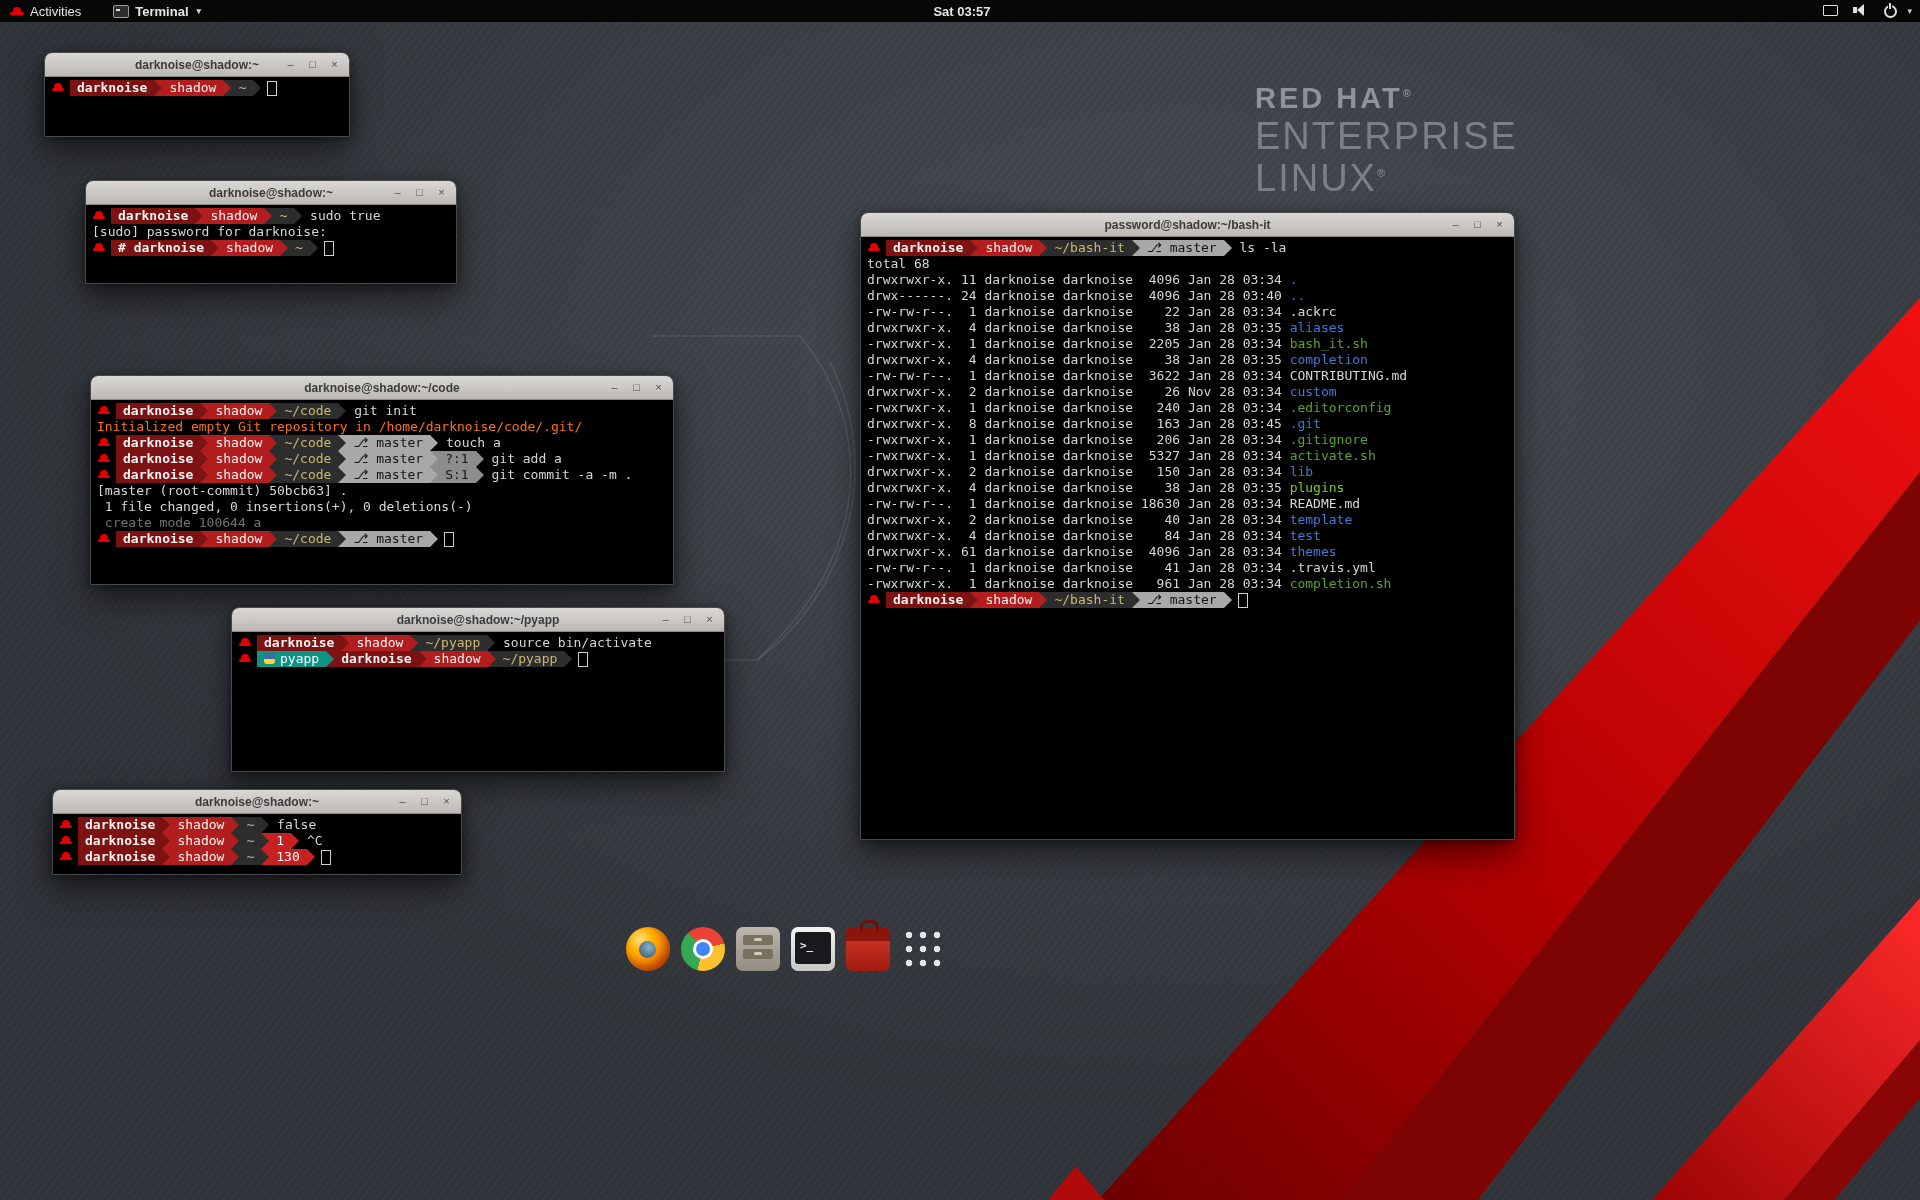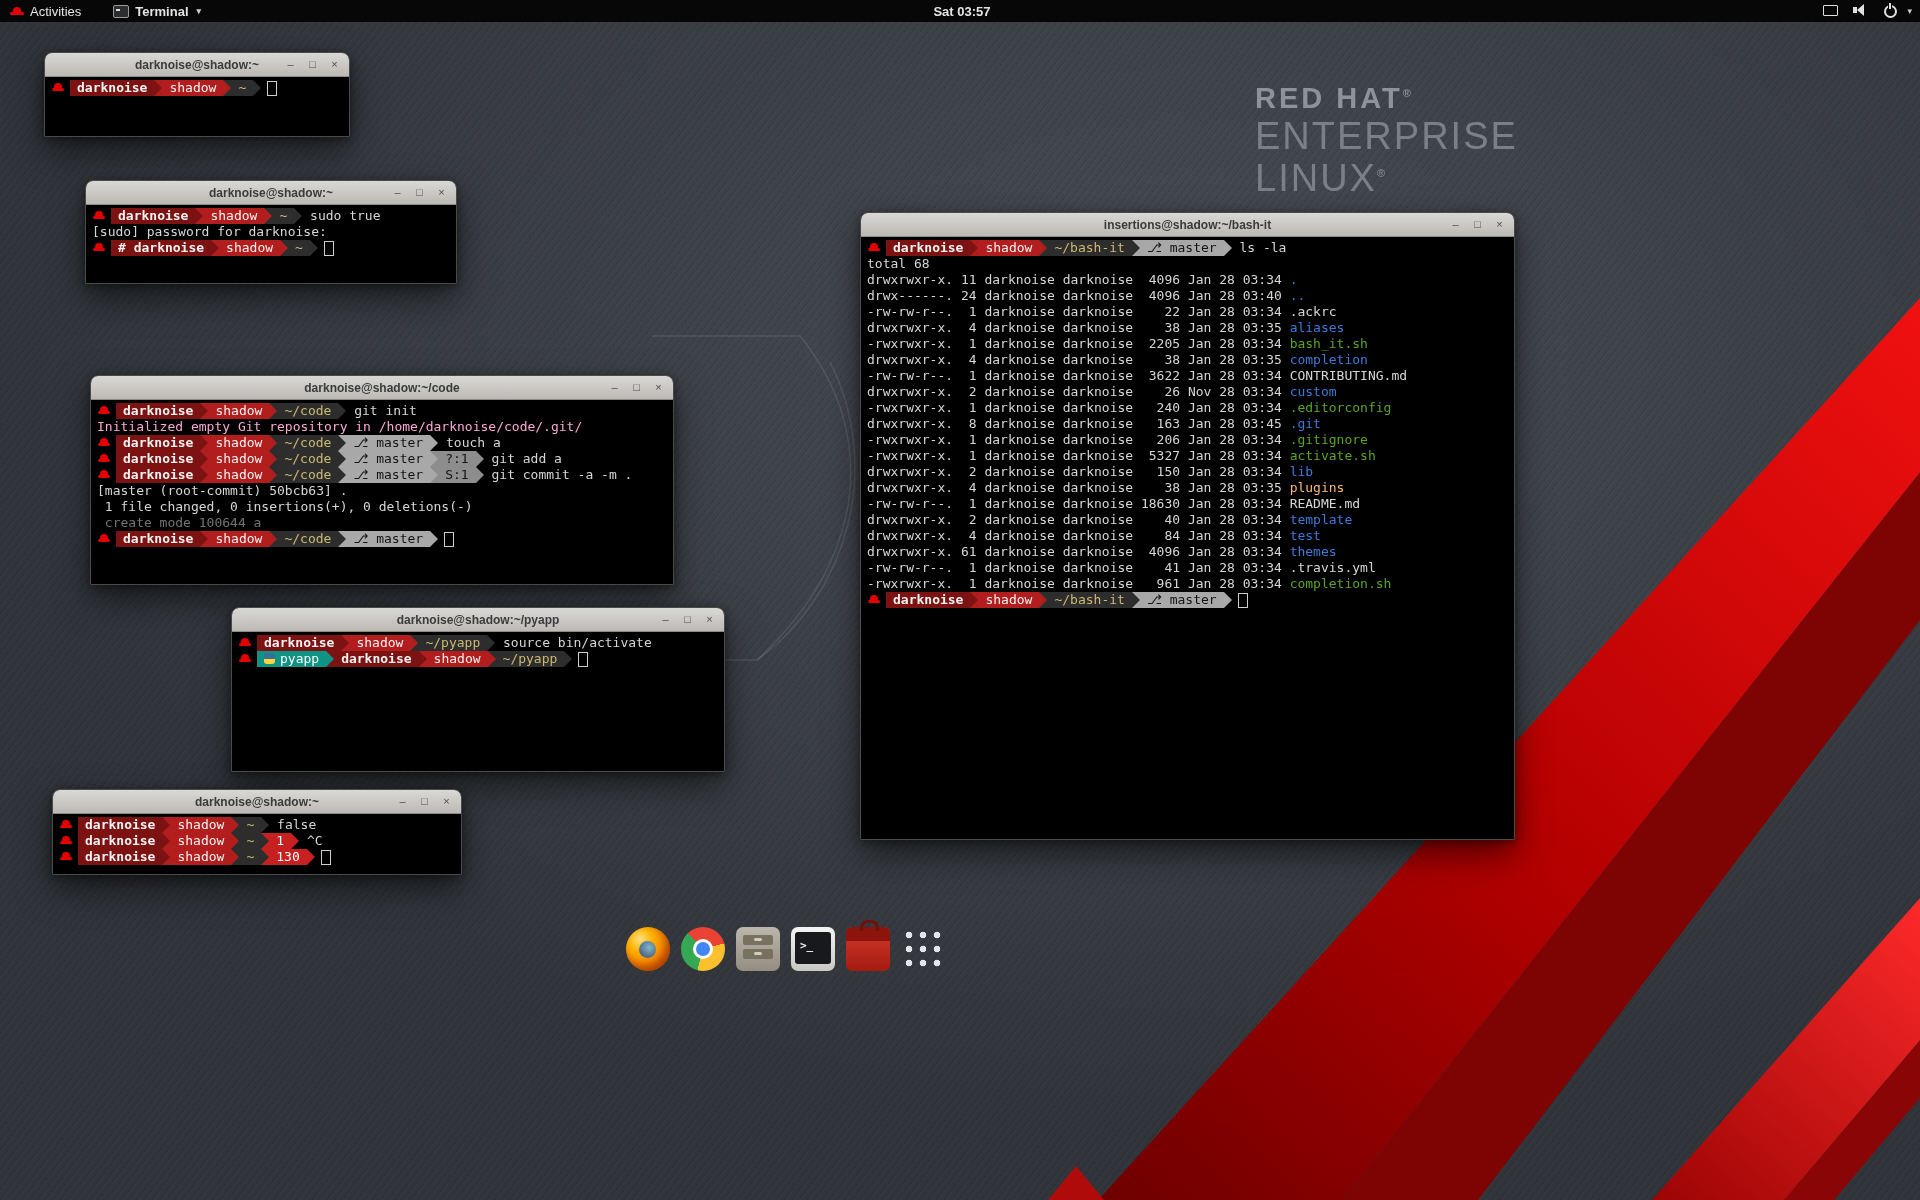--- a/index.html
+++ b/index.html
@@ -187,21 +187,21 @@
   <div class="titlebar">
     <div class="title">darknoise@shadow:~/code</div>
     <div class="winbtns">
       <span class="wbtn">–</span>
       <span class="wbtn">□</span>
       <span class="wbtn">×</span>
     </div>
   </div>
   <div class="term">
       <div class="term-line"><span class="prompt-hat"></span><span class="seg seg-bg" style="background: rgb(124, 18, 18); color: rgb(242, 242, 242); font-weight: bold;">darknoise</span><span class="pl-arrow" style="border-left-color: rgb(124, 18, 18); background: rgb(178, 30, 30);"></span><span class="seg seg-bg" style="background: rgb(178, 30, 30); color: rgb(242, 242, 242);">shadow</span><span class="pl-arrow" style="border-left-color: rgb(178, 30, 30); background: rgb(45, 45, 45);"></span><span class="seg seg-bg" style="background: rgb(45, 45, 45); color: rgb(205, 184, 115);">~/code</span><span class="pl-arrow" style="border-left-color: rgb(45, 45, 45);"></span><span class="seg" style="color: rgb(214, 214, 214);"> git init</span></div>
-      <div class="term-line"><span class="seg" style="color: #f9a8d4;">Initialized empty Git repository in /home/darknoise/code/.git/</span></div>
+      <div class="term-line"><span class="seg" style="color: #f97316;">Initialized empty Git repository in /home/darknoise/code/.git/</span></div>
       <div class="term-line"><span class="prompt-hat"></span><span class="seg seg-bg" style="background: rgb(124, 18, 18); color: rgb(242, 242, 242); font-weight: bold;">darknoise</span><span class="pl-arrow" style="border-left-color: rgb(124, 18, 18); background: rgb(178, 30, 30);"></span><span class="seg seg-bg" style="background: rgb(178, 30, 30); color: rgb(242, 242, 242);">shadow</span><span class="pl-arrow" style="border-left-color: rgb(178, 30, 30); background: rgb(45, 45, 45);"></span><span class="seg seg-bg" style="background: rgb(45, 45, 45); color: rgb(205, 184, 115);">~/code</span><span class="pl-arrow" style="border-left-color: rgb(45, 45, 45); background: rgb(168, 168, 168);"></span><span class="seg seg-bg" style="background: rgb(168, 168, 168); color: rgb(20, 20, 20);">⎇ master</span><span class="pl-arrow" style="border-left-color: rgb(168, 168, 168);"></span><span class="seg" style="color: rgb(214, 214, 214);"> touch a</span></div>
       <div class="term-line"><span class="prompt-hat"></span><span class="seg seg-bg" style="background: rgb(124, 18, 18); color: rgb(242, 242, 242); font-weight: bold;">darknoise</span><span class="pl-arrow" style="border-left-color: rgb(124, 18, 18); background: rgb(178, 30, 30);"></span><span class="seg seg-bg" style="background: rgb(178, 30, 30); color: rgb(242, 242, 242);">shadow</span><span class="pl-arrow" style="border-left-color: rgb(178, 30, 30); background: rgb(45, 45, 45);"></span><span class="seg seg-bg" style="background: rgb(45, 45, 45); color: rgb(205, 184, 115);">~/code</span><span class="pl-arrow" style="border-left-color: rgb(45, 45, 45); background: rgb(168, 168, 168);"></span><span class="seg seg-bg" style="background: rgb(168, 168, 168); color: rgb(20, 20, 20);">⎇ master</span><span class="pl-arrow" style="border-left-color: rgb(168, 168, 168); background: rgb(141, 141, 141);"></span><span class="seg seg-bg" style="background: rgb(141, 141, 141); color: rgb(20, 20, 20);">?:1</span><span class="pl-arrow" style="border-left-color: rgb(141, 141, 141);"></span><span class="seg" style="color: rgb(214, 214, 214);"> git add a</span></div>
       <div class="term-line"><span class="prompt-hat"></span><span class="seg seg-bg" style="background: rgb(124, 18, 18); color: rgb(242, 242, 242); font-weight: bold;">darknoise</span><span class="pl-arrow" style="border-left-color: rgb(124, 18, 18); background: rgb(178, 30, 30);"></span><span class="seg seg-bg" style="background: rgb(178, 30, 30); color: rgb(242, 242, 242);">shadow</span><span class="pl-arrow" style="border-left-color: rgb(178, 30, 30); background: rgb(45, 45, 45);"></span><span class="seg seg-bg" style="background: rgb(45, 45, 45); color: rgb(205, 184, 115);">~/code</span><span class="pl-arrow" style="border-left-color: rgb(45, 45, 45); background: rgb(168, 168, 168);"></span><span class="seg seg-bg" style="background: rgb(168, 168, 168); color: rgb(20, 20, 20);">⎇ master</span><span class="pl-arrow" style="border-left-color: rgb(168, 168, 168); background: rgb(141, 141, 141);"></span><span class="seg seg-bg" style="background: rgb(141, 141, 141); color: rgb(20, 20, 20);">S:1</span><span class="pl-arrow" style="border-left-color: rgb(141, 141, 141);"></span><span class="seg" style="color: rgb(214, 214, 214);"> git commit -a -m .</span></div>
       <div class="term-line"><span class="seg" style="color: rgb(214, 214, 214);">[master (root-commit) 50bcb63] .</span></div>
       <div class="term-line"><span class="seg" style="color: rgb(214, 214, 214);"> 1 file changed, 0 insertions(+), 0 deletions(-)</span></div>
       <div class="term-line"><span class="seg" style="color: #737373;"> create mode 100644 a</span></div>
       <div class="term-line"><span class="prompt-hat"></span><span class="seg seg-bg" style="background: rgb(124, 18, 18); color: rgb(242, 242, 242); font-weight: bold;">darknoise</span><span class="pl-arrow" style="border-left-color: rgb(124, 18, 18); background: rgb(178, 30, 30);"></span><span class="seg seg-bg" style="background: rgb(178, 30, 30); color: rgb(242, 242, 242);">shadow</span><span class="pl-arrow" style="border-left-color: rgb(178, 30, 30); background: rgb(45, 45, 45);"></span><span class="seg seg-bg" style="background: rgb(45, 45, 45); color: rgb(205, 184, 115);">~/code</span><span class="pl-arrow" style="border-left-color: rgb(45, 45, 45); background: rgb(168, 168, 168);"></span><span class="seg seg-bg" style="background: rgb(168, 168, 168); color: rgb(20, 20, 20);">⎇ master</span><span class="pl-arrow" style="border-left-color: rgb(168, 168, 168);"></span><span class="cursor"></span></div>
     </div>
 </div>
 
@@ -231,21 +231,21 @@
   </div>
   <div class="term">
       <div class="term-line"><span class="prompt-hat"></span><span class="seg seg-bg" style="background: rgb(124, 18, 18); color: rgb(242, 242, 242); font-weight: bold;">darknoise</span><span class="pl-arrow" style="border-left-color: rgb(124, 18, 18); background: rgb(178, 30, 30);"></span><span class="seg seg-bg" style="background: rgb(178, 30, 30); color: rgb(242, 242, 242);">shadow</span><span class="pl-arrow" style="border-left-color: rgb(178, 30, 30); background: rgb(45, 45, 45);"></span><span class="seg seg-bg" style="background: rgb(45, 45, 45); color: rgb(205, 184, 115);">~</span><span class="pl-arrow" style="border-left-color: rgb(45, 45, 45);"></span><span class="seg" style="color: rgb(214, 214, 214);"> false</span></div>
       <div class="term-line"><span class="prompt-hat"></span><span class="seg seg-bg" style="background: rgb(124, 18, 18); color: rgb(242, 242, 242); font-weight: bold;">darknoise</span><span class="pl-arrow" style="border-left-color: rgb(124, 18, 18); background: rgb(178, 30, 30);"></span><span class="seg seg-bg" style="background: rgb(178, 30, 30); color: rgb(242, 242, 242);">shadow</span><span class="pl-arrow" style="border-left-color: rgb(178, 30, 30); background: rgb(45, 45, 45);"></span><span class="seg seg-bg" style="background: rgb(45, 45, 45); color: rgb(205, 184, 115);">~</span><span class="pl-arrow" style="border-left-color: rgb(45, 45, 45); background: rgb(198, 32, 32);"></span><span class="seg seg-bg" style="background: rgb(198, 32, 32); color: rgb(255, 255, 255);">1</span><span class="pl-arrow" style="border-left-color: rgb(198, 32, 32);"></span><span class="seg" style="color: rgb(214, 214, 214);"> ^C</span></div>
       <div class="term-line"><span class="prompt-hat"></span><span class="seg seg-bg" style="background: rgb(124, 18, 18); color: rgb(242, 242, 242); font-weight: bold;">darknoise</span><span class="pl-arrow" style="border-left-color: rgb(124, 18, 18); background: rgb(178, 30, 30);"></span><span class="seg seg-bg" style="background: rgb(178, 30, 30); color: rgb(242, 242, 242);">shadow</span><span class="pl-arrow" style="border-left-color: rgb(178, 30, 30); background: rgb(45, 45, 45);"></span><span class="seg seg-bg" style="background: rgb(45, 45, 45); color: rgb(205, 184, 115);">~</span><span class="pl-arrow" style="border-left-color: rgb(45, 45, 45); background: rgb(198, 32, 32);"></span><span class="seg seg-bg" style="background: rgb(198, 32, 32); color: rgb(255, 255, 255);">130</span><span class="pl-arrow" style="border-left-color: rgb(198, 32, 32);"></span><span class="cursor"></span></div>
     </div>
 </div>
 
 <div class="window w6">
   <div class="titlebar">
-    <div class="title">insertions@shadow:~/bash-it</div>
+    <div class="title">password@shadow:~/bash-it</div>
     <div class="winbtns">
       <span class="wbtn">–</span>
       <span class="wbtn">□</span>
       <span class="wbtn">×</span>
     </div>
   </div>
   <div class="term">
       <div class="term-line"><span class="prompt-hat"></span><span class="seg seg-bg" style="background: rgb(124, 18, 18); color: rgb(242, 242, 242); font-weight: bold;">darknoise</span><span class="pl-arrow" style="border-left-color: rgb(124, 18, 18); background: rgb(178, 30, 30);"></span><span class="seg seg-bg" style="background: rgb(178, 30, 30); color: rgb(242, 242, 242);">shadow</span><span class="pl-arrow" style="border-left-color: rgb(178, 30, 30); background: rgb(45, 45, 45);"></span><span class="seg seg-bg" style="background: rgb(45, 45, 45); color: rgb(205, 184, 115);">~/bash-it</span><span class="pl-arrow" style="border-left-color: rgb(45, 45, 45); background: rgb(168, 168, 168);"></span><span class="seg seg-bg" style="background: rgb(168, 168, 168); color: rgb(20, 20, 20);">⎇ master</span><span class="pl-arrow" style="border-left-color: rgb(168, 168, 168);"></span><span class="seg" style="color: rgb(214, 214, 214);"> ls -la</span></div>
       <div class="term-line"><span class="seg" style="color: rgb(214, 214, 214);">total 68</span></div>
       <div class="term-line"><span class="seg" style="color: rgb(214, 214, 214);">drwxrwxr-x. 11 darknoise darknoise  4096 Jan 28 03:34 </span><span class="seg" style="color: rgb(63, 122, 217);">.</span></div>
@@ -254,21 +254,21 @@
       <div class="term-line"><span class="seg" style="color: rgb(214, 214, 214);">drwxrwxr-x.  4 darknoise darknoise    38 Jan 28 03:35 </span><span class="seg" style="color: rgb(63, 122, 217);">aliases</span></div>
       <div class="term-line"><span class="seg" style="color: rgb(214, 214, 214);">-rwxrwxr-x.  1 darknoise darknoise  2205 Jan 28 03:34 </span><span class="seg" style="color: rgb(89, 165, 36);">bash_it.sh</span></div>
       <div class="term-line"><span class="seg" style="color: rgb(214, 214, 214);">drwxrwxr-x.  4 darknoise darknoise    38 Jan 28 03:35 </span><span class="seg" style="color: rgb(63, 122, 217);">completion</span></div>
       <div class="term-line"><span class="seg" style="color: rgb(214, 214, 214);">-rw-rw-r--.  1 darknoise darknoise  3622 Jan 28 03:34 </span><span class="seg" style="color: rgb(214, 214, 214);">CONTRIBUTING.md</span></div>
       <div class="term-line"><span class="seg" style="color: rgb(214, 214, 214);">drwxrwxr-x.  2 darknoise darknoise    26 Nov 28 03:34 </span><span class="seg" style="color: rgb(63, 122, 217);">custom</span></div>
       <div class="term-line"><span class="seg" style="color: rgb(214, 214, 214);">-rwxrwxr-x.  1 darknoise darknoise   240 Jan 28 03:34 </span><span class="seg" style="color: rgb(89, 165, 36);">.editorconfig</span></div>
       <div class="term-line"><span class="seg" style="color: rgb(214, 214, 214);">drwxrwxr-x.  8 darknoise darknoise   163 Jan 28 03:45 </span><span class="seg" style="color: rgb(63, 122, 217);">.git</span></div>
       <div class="term-line"><span class="seg" style="color: rgb(214, 214, 214);">-rwxrwxr-x.  1 darknoise darknoise   206 Jan 28 03:34 </span><span class="seg" style="color: rgb(89, 165, 36);">.gitignore</span></div>
       <div class="term-line"><span class="seg" style="color: rgb(214, 214, 214);">-rwxrwxr-x.  1 darknoise darknoise  5327 Jan 28 03:34 </span><span class="seg" style="color: rgb(89, 165, 36);">activate.sh</span></div>
       <div class="term-line"><span class="seg" style="color: rgb(214, 214, 214);">drwxrwxr-x.  2 darknoise darknoise   150 Jan 28 03:34 </span><span class="seg" style="color: rgb(63, 122, 217);">lib</span></div>
-      <div class="term-line"><span class="seg" style="color: rgb(214, 214, 214);">drwxrwxr-x.  4 darknoise darknoise    38 Jan 28 03:35 </span><span class="seg" style="color: #fdba74;">plugins</span></div>
+      <div class="term-line"><span class="seg" style="color: rgb(214, 214, 214);">drwxrwxr-x.  4 darknoise darknoise    38 Jan 28 03:35 </span><span class="seg" style="color: #84cc16;">plugins</span></div>
       <div class="term-line"><span class="seg" style="color: rgb(214, 214, 214);">-rw-rw-r--.  1 darknoise darknoise 18630 Jan 28 03:34 </span><span class="seg" style="color: rgb(214, 214, 214);">README.md</span></div>
       <div class="term-line"><span class="seg" style="color: rgb(214, 214, 214);">drwxrwxr-x.  2 darknoise darknoise    40 Jan 28 03:34 </span><span class="seg" style="color: rgb(63, 122, 217);">template</span></div>
       <div class="term-line"><span class="seg" style="color: rgb(214, 214, 214);">drwxrwxr-x.  4 darknoise darknoise    84 Jan 28 03:34 </span><span class="seg" style="color: rgb(63, 122, 217);">test</span></div>
       <div class="term-line"><span class="seg" style="color: rgb(214, 214, 214);">drwxrwxr-x. 61 darknoise darknoise  4096 Jan 28 03:34 </span><span class="seg" style="color: rgb(63, 122, 217);">themes</span></div>
       <div class="term-line"><span class="seg" style="color: rgb(214, 214, 214);">-rw-rw-r--.  1 darknoise darknoise    41 Jan 28 03:34 </span><span class="seg" style="color: rgb(214, 214, 214);">.travis.yml</span></div>
       <div class="term-line"><span class="seg" style="color: rgb(214, 214, 214);">-rwxrwxr-x.  1 darknoise darknoise   961 Jan 28 03:34 </span><span class="seg" style="color: rgb(89, 165, 36);">completion.sh</span></div>
       <div class="term-line"><span class="prompt-hat"></span><span class="seg seg-bg" style="background: rgb(124, 18, 18); color: rgb(242, 242, 242); font-weight: bold;">darknoise</span><span class="pl-arrow" style="border-left-color: rgb(124, 18, 18); background: rgb(178, 30, 30);"></span><span class="seg seg-bg" style="background: rgb(178, 30, 30); color: rgb(242, 242, 242);">shadow</span><span class="pl-arrow" style="border-left-color: rgb(178, 30, 30); background: rgb(45, 45, 45);"></span><span class="seg seg-bg" style="background: rgb(45, 45, 45); color: rgb(205, 184, 115);">~/bash-it</span><span class="pl-arrow" style="border-left-color: rgb(45, 45, 45); background: rgb(168, 168, 168);"></span><span class="seg seg-bg" style="background: rgb(168, 168, 168); color: rgb(20, 20, 20);">⎇ master</span><span class="pl-arrow" style="border-left-color: rgb(168, 168, 168);"></span><span class="cursor"></span></div>
     </div>
 </div>
 

